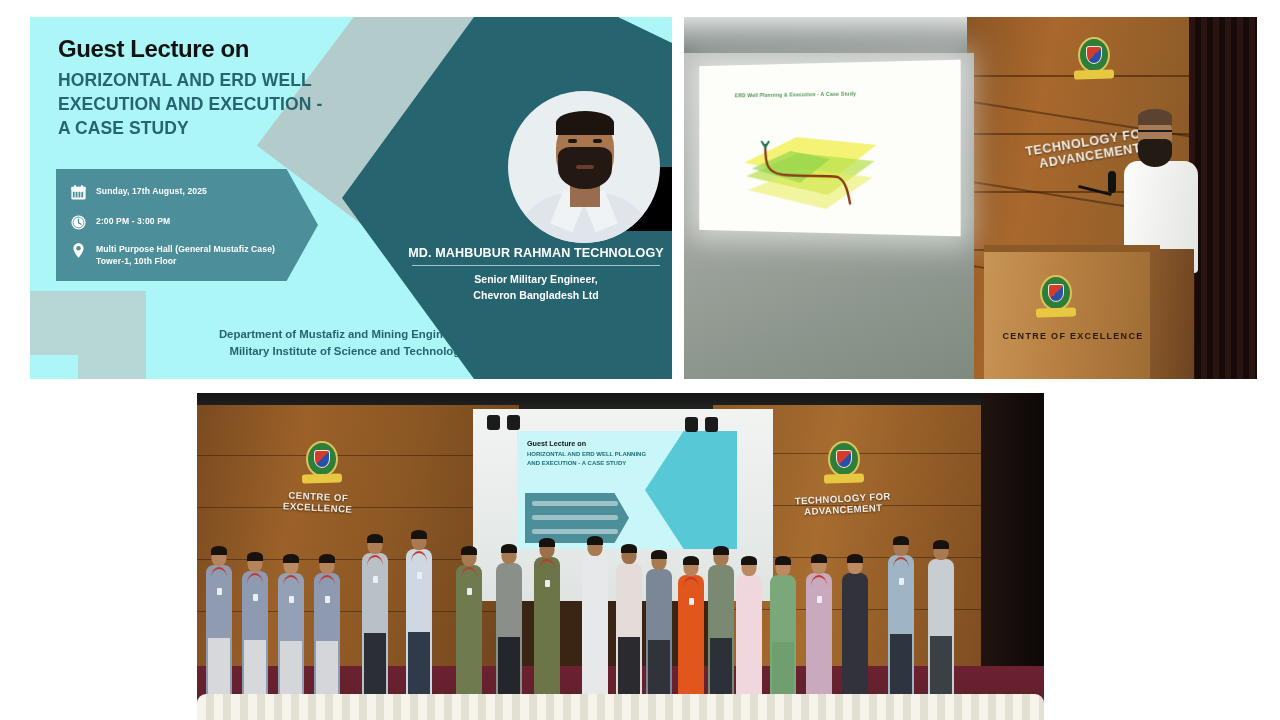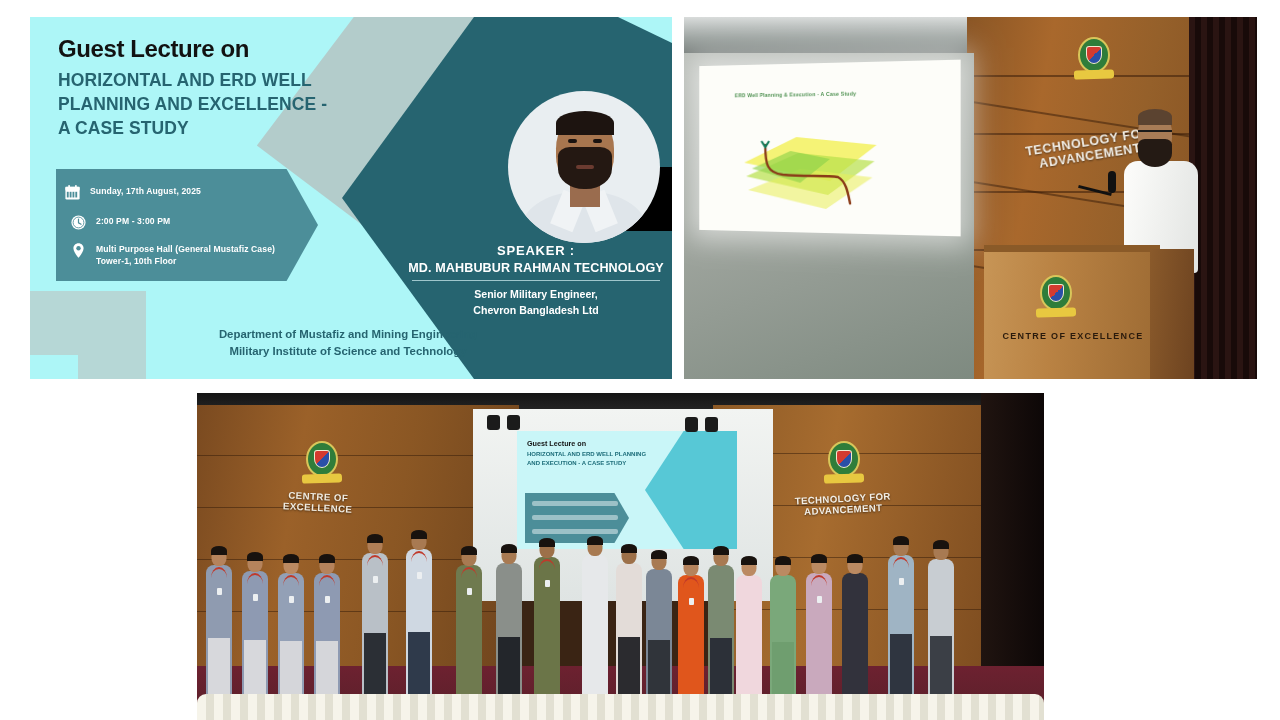--- a/index.html
+++ b/index.html
@@ -68,21 +68,21 @@
   .detail-band {
     position: absolute; left: 26px; top: 152px;
     width: 262px; height: 112px;
     background: #4c8e99;
     clip-path: polygon(0% 0%, 88% 0%, 100% 50%, 88% 100%, 0% 100%);
     z-index: 6;
   }
   .detail-row {
     position: absolute; display: flex; align-items: flex-start; gap: 9px;
   }
-  .detail-row:nth-child(1) { left: 8px; top: 14px; }
+  .detail-row:nth-child(1) { left: 14px; top: 14px; }
   .detail-row:nth-child(2) { left: 14px; top: 44px; }
   .detail-row:nth-child(3) { left: 14px; top: 72px; }
   .detail-icon { width: 17px; height: 17px; flex: 0 0 17px; margin-top: 1px; }
   .detail-text {
     font-size: 8.6px; font-weight: bold; color: #ffffff;
     line-height: 1.45; letter-spacing: 0.1px; padding-top: 2px;
   }
 
   .speaker-photo {
     position: absolute; left: 478px; top: 74px;
@@ -304,21 +304,21 @@
     <div class="poster-bg-notch"></div>
     <div class="grey-accent"></div>
 
     <div class="chevron"></div>
     <div class="chevron-cut-top"></div>
     <div class="chevron-cut-black"></div>
 
     <div class="poster-title-block">
       <div class="title-main">Guest Lecture on</div>
       <div class="title-sub">HORIZONTAL AND ERD WELL</div>
-      <div class="title-sub" style="margin-top:0">PLANNING AND EXCELLENCE -</div>
+      <div class="title-sub" style="margin-top:0">EXECUTION AND EXECUTION -</div>
       <div class="title-sub" style="margin-top:0">A CASE STUDY</div>
     </div>
 
     <div class="detail-band">
       <div class="detail-row">
         <svg class="detail-icon" viewBox="0 0 24 24">
           <rect x="2" y="4" width="20" height="18" rx="2" fill="#fff"></rect>
           <rect x="2" y="4" width="20" height="5" fill="#fff"></rect>
           <rect x="4" y="11" width="2.6" height="8" fill="#4c8e99"></rect>
           <rect x="8" y="11" width="2.6" height="8" fill="#4c8e99"></rect>
@@ -353,21 +353,20 @@
       <div class="sp-neck"></div>
       <div class="sp-head"></div>
       <div class="sp-hair"></div>
       <div class="sp-beard"></div>
       <div class="sp-eye l"></div>
       <div class="sp-eye r"></div>
       <div class="sp-mouth"></div>
     </div>
 
     <div class="speaker-info">
-      <div class="sp-label">SPEAKER :</div>
       <div class="sp-name">MD. MAHBUBUR RAHMAN TECHNOLOGY</div>
       <div class="sp-rule"></div>
       <div class="sp-role">Senior Military Engineer,</div>
       <div class="sp-role">Chevron Bangladesh Ltd</div>
     </div>
 
     <div class="dept-block">
       <div class="dept-line">Department of Mustafiz and Mining Engineering</div>
       <div class="dept-line">Military Institute of Science and Technology</div>
     </div>

